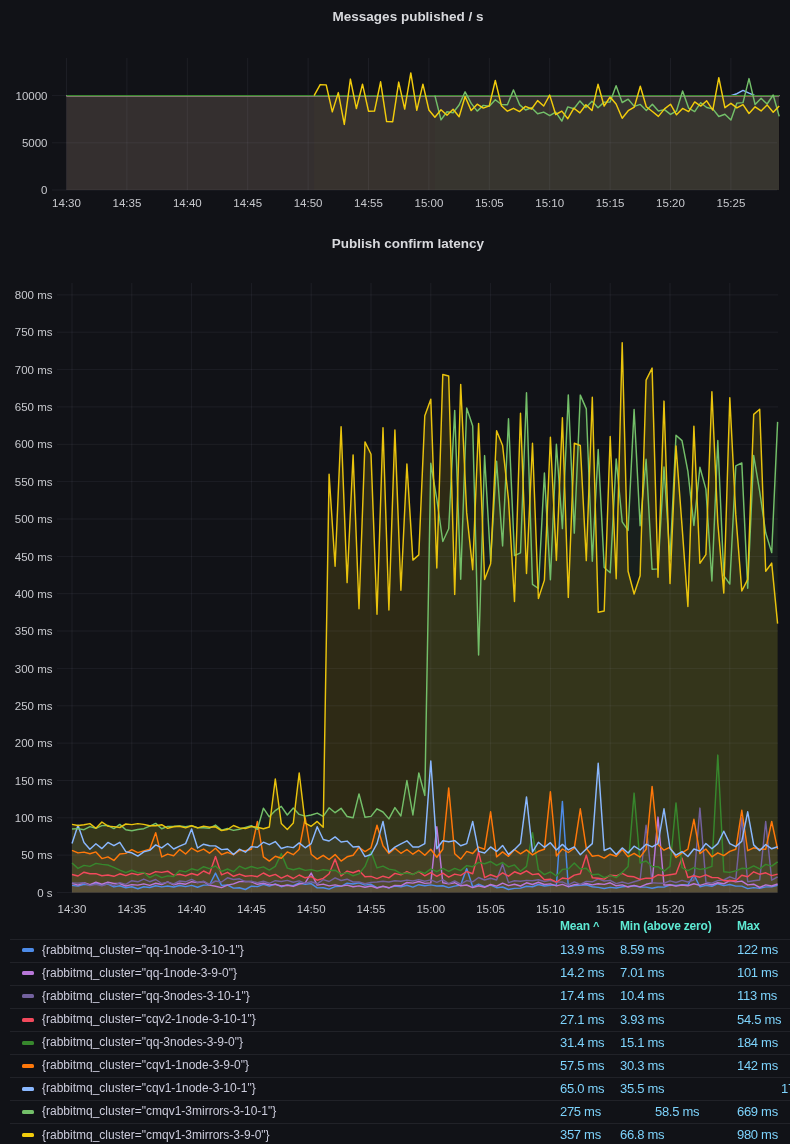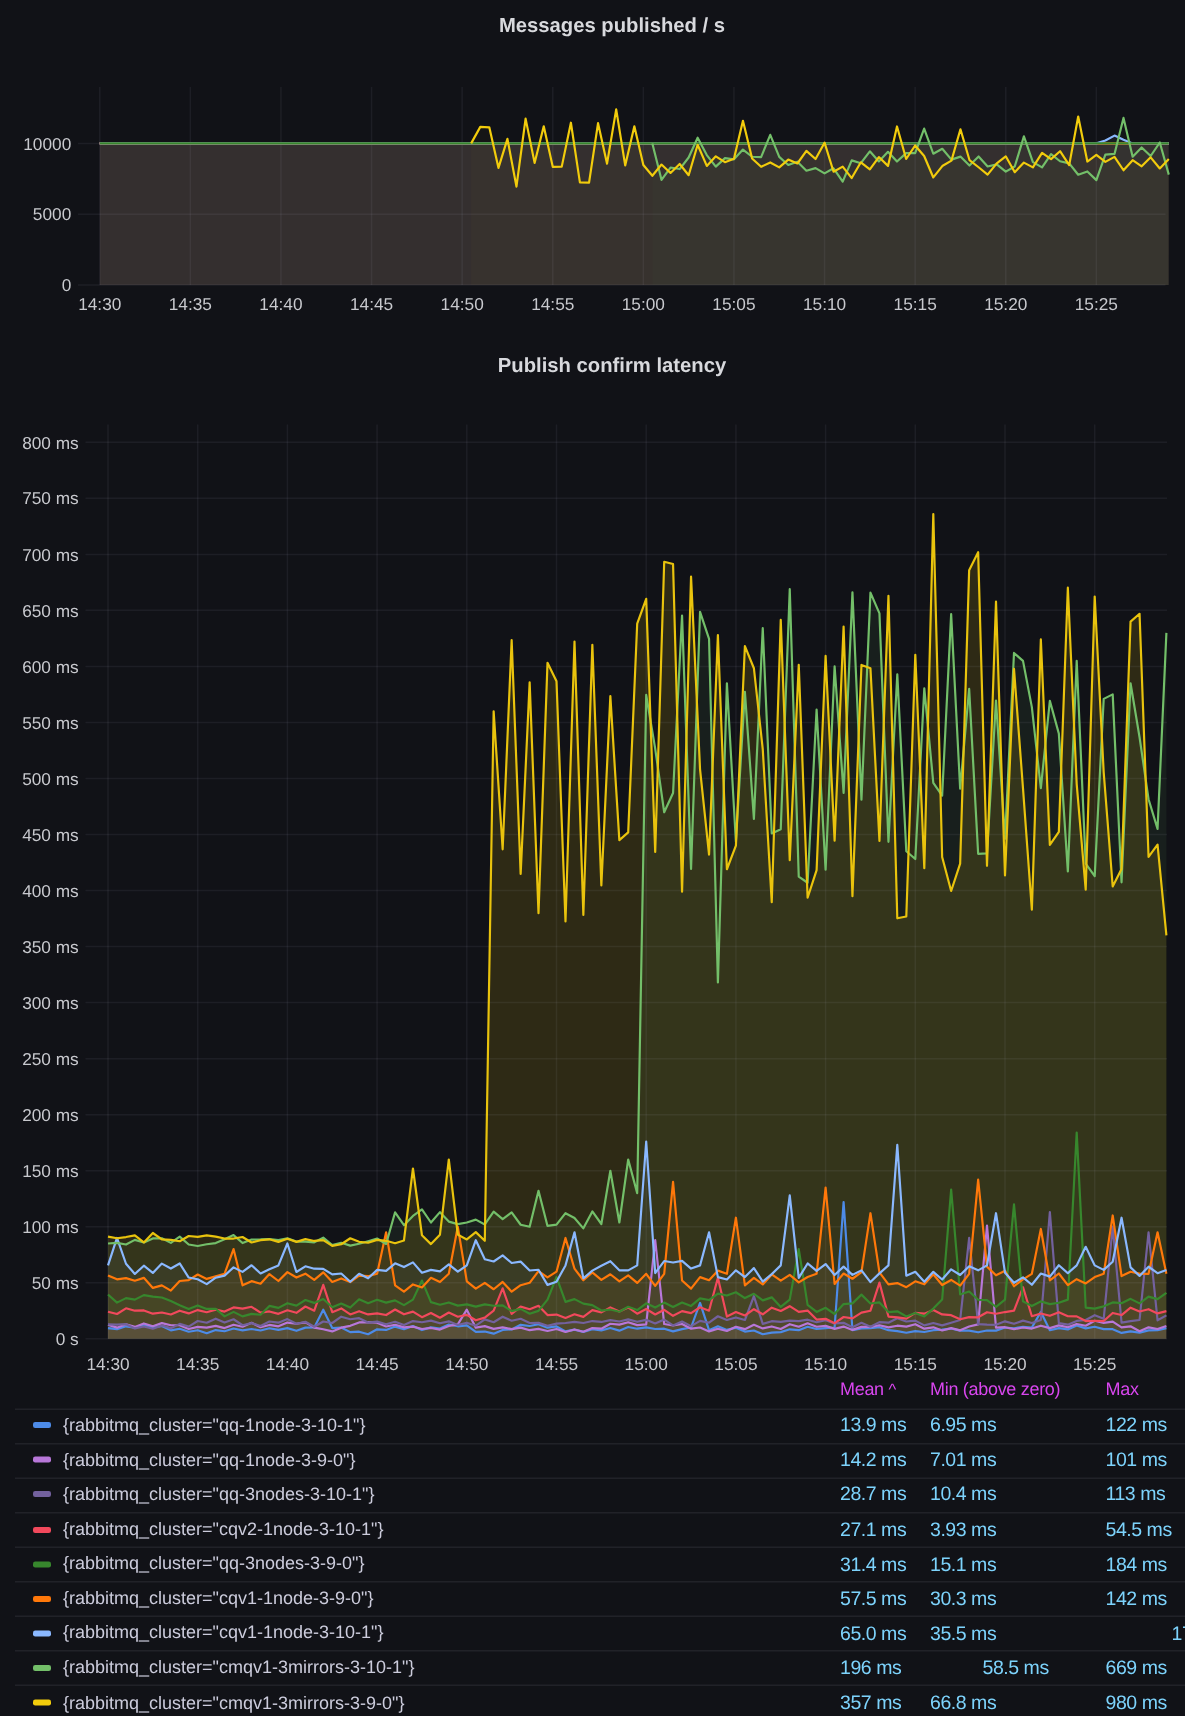--- a/index.html
+++ b/index.html
@@ -1,17 +1,17 @@
 <!DOCTYPE html>
 <html><head><meta charset="utf-8"><style>
 html,body{margin:0;padding:0;background:#111217;width:790px;height:1144px;overflow:hidden;}
 body{font-family:"Liberation Sans",sans-serif;position:relative;}
 svg text{font-family:"Liberation Sans",sans-serif;}
 .legend .hdr{position:absolute;height:15px;width:100%;}
-.h{position:absolute;color:#d946ef;font-size:12px;font-weight:400;letter-spacing:-0.2px;white-space:nowrap;}
+.h{position:absolute;color:#5eead4;font-size:12px;font-weight:700;letter-spacing:-0.2px;white-space:nowrap;}
 .caret{font-size:11px;}
 .sep{position:absolute;left:10px;right:0;height:1px;background:rgba(204,204,220,0.09);}
 .row{position:absolute;width:100%;height:23px;}
 .dash{position:absolute;left:21.5px;top:9.5px;width:12.5px;height:4px;border-radius:1.5px;}
 .nm{position:absolute;left:42px;top:4px;color:#ccccdc;font-size:12px;letter-spacing:0;white-space:nowrap;}
 .v{position:absolute;top:3.5px;color:#7dd3fc;font-size:13px;letter-spacing:-0.3px;white-space:nowrap;}
 </style></head>
 <body>
 <svg width="790" height="225" viewBox="0 0 790 225" style="position:absolute;top:0;left:0">
     <text x="408" y="21" text-anchor="middle" font-size="13.5" font-weight="bold" fill="#d8d9dd">Messages published / s</text>
@@ -147,36 +147,36 @@
     <div class="hdr" style="top:919px">
       <span class="h" style="left:560px">Mean <span class="caret">^</span></span>
       <span class="h" style="left:620px">Min (above zero)</span>
       <span class="h" style="left:737px">Max</span>
     </div>
     <div class="sep" style="top:938.5px"></div>
     <div class="row" style="top:938.7px">
       <span class="dash" style="background:#4d8be8"></span>
       <span class="nm">{rabbitmq_cluster="qq-1node-3-10-1"}</span>
       <span class="v" style="left:560px">13.9 ms</span>
-      <span class="v" style="left:620px">6.95 ms</span>
+      <span class="v" style="left:620px">8.59 ms</span>
       <span class="v" style="left:737px">122 ms</span>
     </div>
     <div class="sep" style="top:961.6px"></div>
     <div class="row" style="top:961.8px">
       <span class="dash" style="background:#b877d9"></span>
       <span class="nm">{rabbitmq_cluster="qq-1node-3-9-0"}</span>
       <span class="v" style="left:560px">14.2 ms</span>
       <span class="v" style="left:620px">7.01 ms</span>
       <span class="v" style="left:737px">101 ms</span>
     </div>
     <div class="sep" style="top:984.7px"></div>
     <div class="row" style="top:984.9px">
       <span class="dash" style="background:#73619e"></span>
       <span class="nm">{rabbitmq_cluster="qq-3nodes-3-10-1"}</span>
-      <span class="v" style="left:560px">28.7 ms</span>
+      <span class="v" style="left:560px">17.4 ms</span>
       <span class="v" style="left:620px">10.4 ms</span>
       <span class="v" style="left:737px">113 ms</span>
     </div>
     <div class="sep" style="top:1007.8px"></div>
     <div class="row" style="top:1008.0px">
       <span class="dash" style="background:#f2495c"></span>
       <span class="nm">{rabbitmq_cluster="cqv2-1node-3-10-1"}</span>
       <span class="v" style="left:560px">27.1 ms</span>
       <span class="v" style="left:620px">3.93 ms</span>
       <span class="v" style="left:737px">54.5 ms</span>
@@ -202,21 +202,21 @@
       <span class="dash" style="background:#8ab8ff"></span>
       <span class="nm">{rabbitmq_cluster="cqv1-1node-3-10-1"}</span>
       <span class="v" style="left:560px">65.0 ms</span>
       <span class="v" style="left:620px">35.5 ms</span>
       <span class="v" style="left:781px">176 ms</span>
     </div>
     <div class="sep" style="top:1100.2px"></div>
     <div class="row" style="top:1100.4px">
       <span class="dash" style="background:#73bf69"></span>
       <span class="nm">{rabbitmq_cluster="cmqv1-3mirrors-3-10-1"}</span>
-      <span class="v" style="left:560px">196 ms</span>
+      <span class="v" style="left:560px">275 ms</span>
       <span class="v" style="left:655px">58.5 ms</span>
       <span class="v" style="left:737px">669 ms</span>
     </div>
     <div class="sep" style="top:1123.3px"></div>
     <div class="row" style="top:1123.5px">
       <span class="dash" style="background:#f2cc0c"></span>
       <span class="nm">{rabbitmq_cluster="cmqv1-3mirrors-3-9-0"}</span>
       <span class="v" style="left:560px">357 ms</span>
       <span class="v" style="left:620px">66.8 ms</span>
       <span class="v" style="left:737px">980 ms</span>

